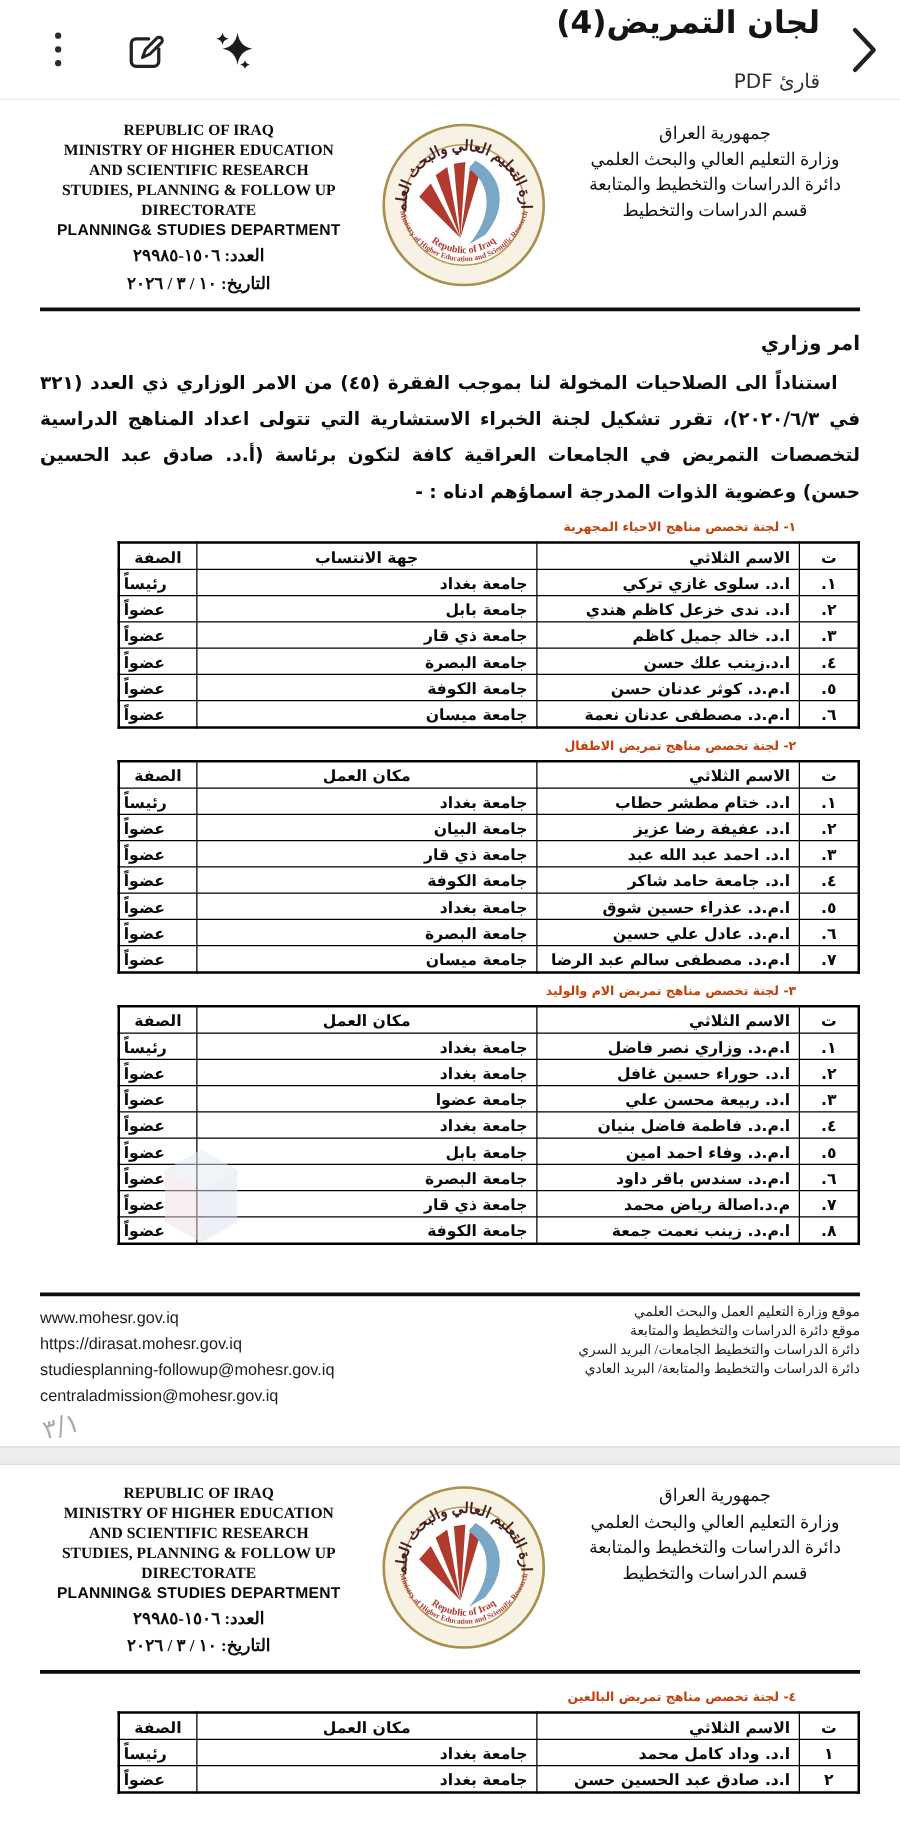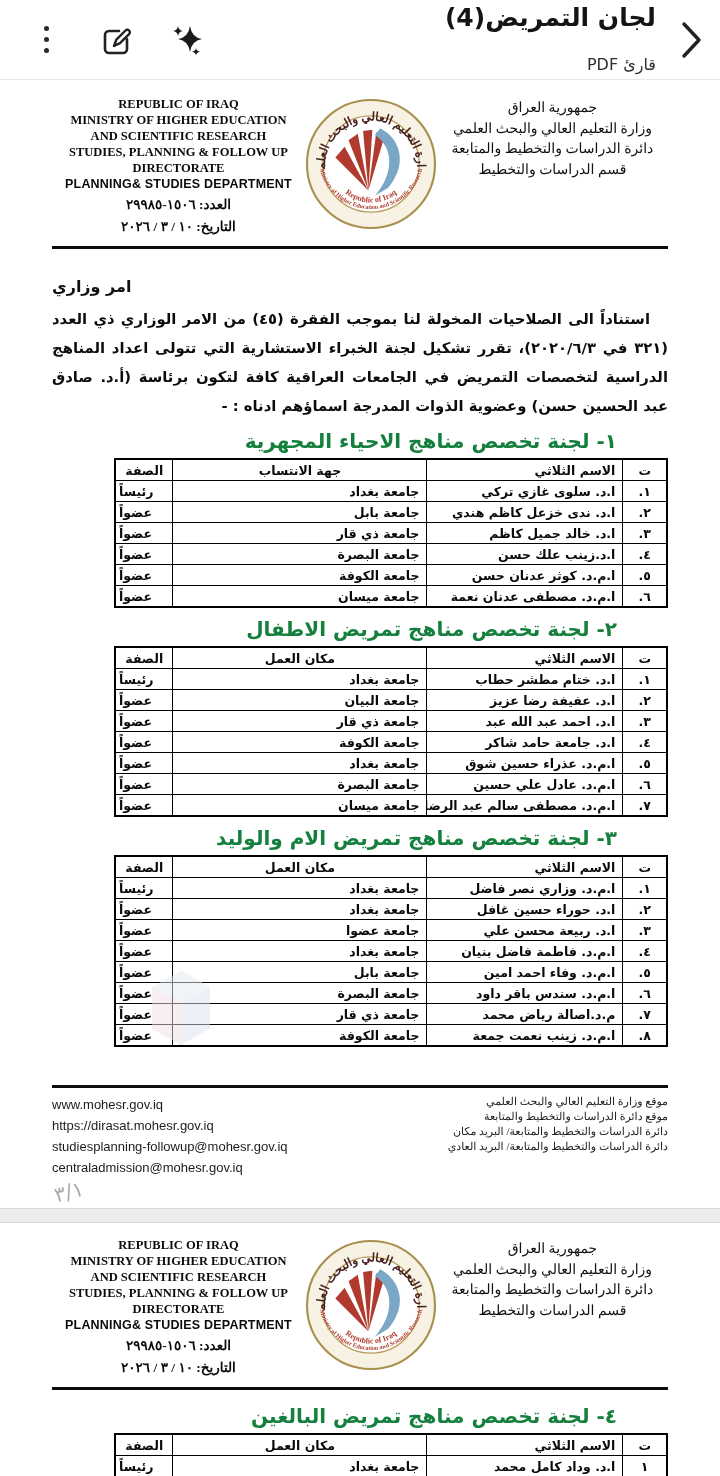--- a/index.html
+++ b/index.html
@@ -13,37 +13,37 @@
     display:flex;flex-direction:row-reverse;align-items:center;padding:0 16px;box-sizing:border-box;}
   .back-btn{width:40px;height:56px;display:flex;align-items:center;justify-content:flex-end;cursor:pointer;}
   .titles{flex:1;text-align:right;padding-right:8px;direction:rtl;overflow:hidden;}
   .app-title{font-size:25px;font-weight:bold;color:#141414;line-height:30px;white-space:nowrap;}
   .app-subtitle{font-size:16px;color:#2e2e2e;line-height:24px;margin-top:20px;}
   .appbar-actions{display:flex;align-items:center;gap:30px;padding-left:10px;}
   .icon-btn{width:40px;height:40px;display:flex;align-items:center;justify-content:center;cursor:pointer;}
   .kebab{display:flex;flex-direction:column;gap:6px;}
   .kebab i{width:5px;height:5px;border-radius:50%;background:#2a2a2a;display:block;}
   
-  .doc{padding:0 52px;background:#fff;position:relative;}
+  .doc{padding:0 32px;background:#fff;position:relative;}
   .letterhead{display:flex;justify-content:space-between;align-items:flex-start;padding-top:16px;}
   .lh-en{width:254px;text-align:center;font-family:"Liberation Serif",serif;font-weight:bold;
     font-size:12.5px;line-height:16px;color:#0b0b0b;}
   .lh-en .sans{font-family:"Liberation Sans",sans-serif;letter-spacing:0.2px;}
   .lh-meta{font-size:13.5px;line-height:19px;margin-top:3px;direction:rtl;font-weight:bold;}
   .lh-ar{width:232px;text-align:center;direction:rtl;font-family:"Liberation Serif",serif;
     font-size:14px;line-height:20.5px;color:#101010;padding-top:2px;}
   .logo-wrap{width:132px;height:132px;flex:0 0 auto;margin-top:2px;}
   .lh-rule{border-top:3.5px solid #0d0d0d;margin-top:10px;}
   
-  .order-title{text-align:left;font-weight:bold;font-size:16px;margin-top:28px;direction:rtl;}
+  .order-title{text-align:right;font-weight:bold;font-size:16px;margin-top:16px;direction:rtl;}
   .order-par{direction:rtl;text-align:justify;font-weight:bold;font-size:14.8px;line-height:29px;
     margin-top:8px;text-indent:18px;color:#0c0c0c;}
   .section{position:relative;}
-  .section-heading{direction:rtl;text-align:right;font-weight:bold;font-size:20px;
-    margin:9px 51px 5px 0;color:#15803d;}
+  .section-heading{direction:rtl;text-align:right;font-weight:bold;font-size:10px;
+    margin:9px 51px 5px 0;color:#c2410c;}
   table.committee{width:calc(100% - 62px);margin-left:62px;border-collapse:collapse;direction:rtl;
     table-layout:fixed;font-size:12.5px;font-weight:bold;border:2px solid #000;color:#0a0a0a;}
   .committee th,.committee td{border:1px solid #000;padding:1.5px 7px;height:17px;
     overflow:hidden;white-space:nowrap;}
   .committee th{font-weight:bold;}
   .committee th:nth-child(1){text-align:center;padding:1.5px 2px;}
   .committee th:nth-child(2){text-align:right;}
   .committee th:nth-child(3),.committee th:nth-child(4){text-align:center;}
   .committee td.c0{text-align:center;padding:1.5px 2px;}
   .committee td.c1,.committee td.c2{text-align:right;}
@@ -350,23 +350,23 @@
   </div>
 
   <div class="doc-footer">
     <div class="footer-links">
       <div>www.mohesr.gov.iq</div>
       <div>https://dirasat.mohesr.gov.iq</div>
       <div>studiesplanning-followup@mohesr.gov.iq</div>
       <div>centraladmission@mohesr.gov.iq</div>
     </div>
     <div class="footer-ar">
-      <div>موقع وزارة التعليم العالي والبحث العلمي</div>
+      <div>موقع وزارة التعليم العمل والبحث العلمي</div>
       <div>موقع دائرة الدراسات والتخطيط والمتابعة</div>
-      <div>دائرة الدراسات والتخطيط والمتابعة/ البريد مكان</div>
+      <div>دائرة الدراسات والتخطيط الجامعات/ البريد السري</div>
       <div>دائرة الدراسات والتخطيط والمتابعة/ البريد العادي</div>
     </div>
   </div>
   <span class="page-mark">٣/١</span>
 </div>
 
 <div class="separator"></div>
 
 <div class="doc page2">
 

